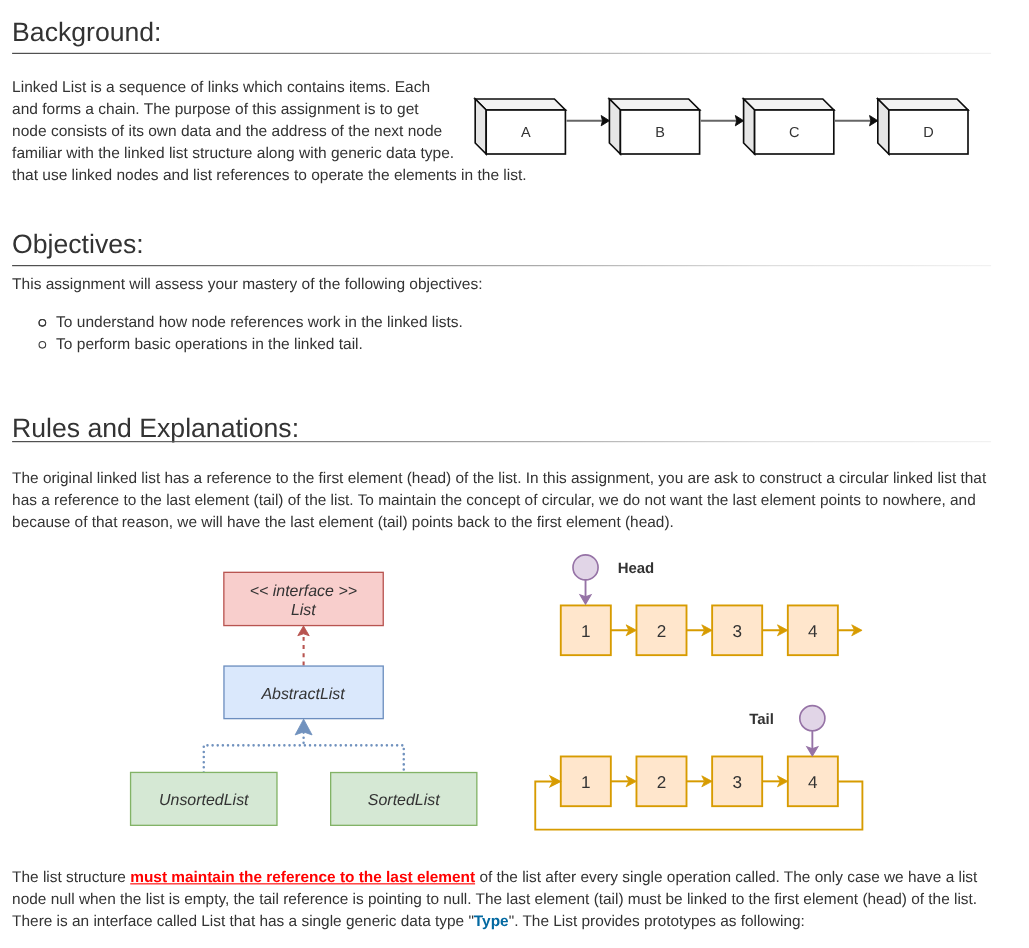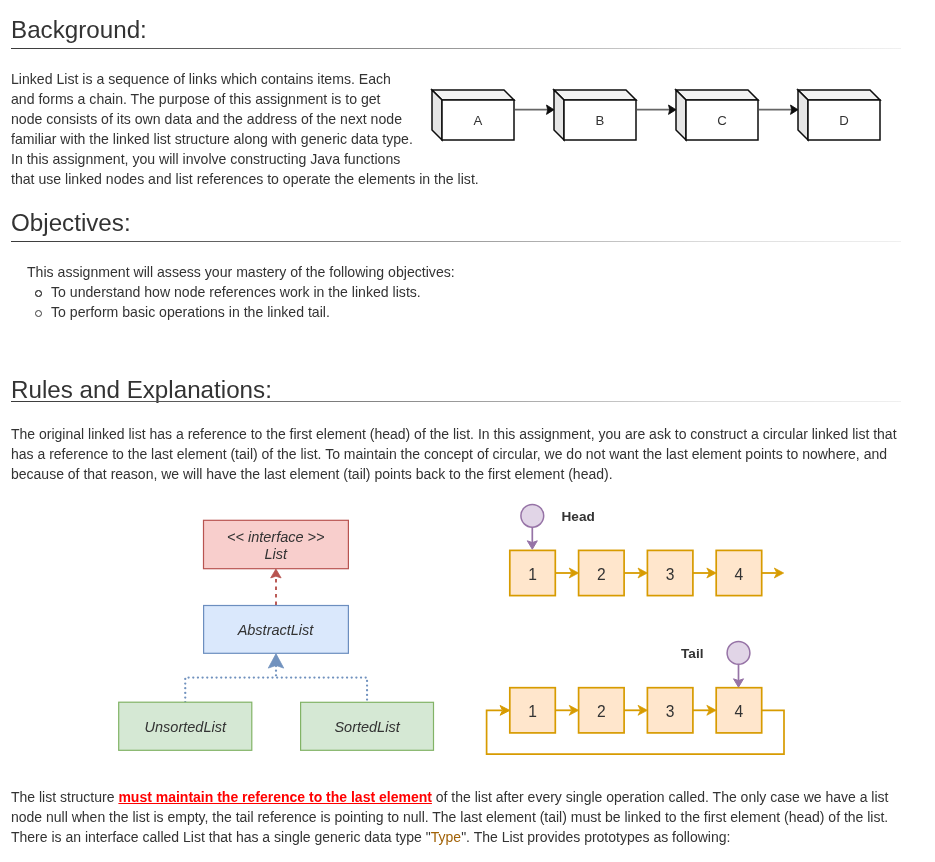--- a/index.html
+++ b/index.html
@@ -25,21 +25,20 @@
 <div class="page">
 
   <h2 class="sec abs" style="left:11px;top:16px;">Background:</h2>
   <div class="rule" style="top:48px;"></div>
 
   <div class="abs" style="left:11px;top:69px;width:620px;">
     <p class="body"><span>Linked List is a sequence of links which contains items. Each</span></p>
     <p class="body"><span>and forms a chain. The purpose of this assignment is to get</span></p>
     <p class="body"><span>node consists of its own data and the address of the next node</span></p>
     <p class="body"><span>familiar with the linked list structure along with generic data type.</span></p>
-    <p class="body"><span>In this assignment, you will involve constructing Java functions</span></p>
     <p class="body" style="white-space:nowrap"><span>that use linked nodes and list references to operate the elements in the list.</span></p>
   </div>
 
   <div class="abs" style="left:425px;top:80px;">
     <svg width="470" height="70" viewBox="0 0 470 70" id="chain-svg">
         <g>
           <path d="M 17 20 L 7 10 L 79 10 L 89 20 Z" fill="#f2f2f2" stroke="#0d0d0d" stroke-width="1.5" stroke-linejoin="miter"></path>
           <path d="M 17 20 L 7 10 L 7 50 L 17 60 Z" fill="#e6e6e6" stroke="#0d0d0d" stroke-width="1.5" stroke-linejoin="miter"></path>
           <rect x="17" y="20" width="72" height="40" fill="#ffffff" stroke="#0d0d0d" stroke-width="1.5"></rect>
           <text x="53" y="44.8" text-anchor="middle" font-family="Liberation Sans, sans-serif" font-size="13.2" fill="#333333">A</text>
@@ -66,21 +65,21 @@
           <path d="M 383 20 L 373 10 L 445 10 L 455 20 Z" fill="#f2f2f2" stroke="#0d0d0d" stroke-width="1.5" stroke-linejoin="miter"></path>
           <path d="M 383 20 L 373 10 L 373 50 L 383 60 Z" fill="#e6e6e6" stroke="#0d0d0d" stroke-width="1.5" stroke-linejoin="miter"></path>
           <rect x="383" y="20" width="72" height="40" fill="#ffffff" stroke="#0d0d0d" stroke-width="1.5"></rect>
           <text x="419" y="44.8" text-anchor="middle" font-family="Liberation Sans, sans-serif" font-size="13.2" fill="#333333">D</text>
         </g>
       </svg>
   </div>
 
   <h2 class="sec abs" style="left:11px;top:209px;">Objectives:</h2>
   <div class="rule" style="top:241px;"></div>
-  <div class="abs" style="left:11px;top:262px;margin-left:16px;">
+  <div class="abs" style="left:11px;top:248px;">
     <p class="body"><span>This assignment will assess your mastery of the following objectives:</span></p>
   </div>
   <div class="abs" style="left:36px;top:282px;">
     <ul class="obj" id="obj-list">
         <li style="padding-left: 15px;"><span class="bullet" style="top: 8px; left: -1px;"></span></li>
         <li style="padding-left: 15px;"><span class="bullet" style="top: 8px; left: -1px;"></span><span>To understand how node references work in the linked lists.</span></li>
         <li style="padding-left: 15px;"><span class="bullet" style="top: 8px; left: -1px;"></span><span>To perform basic operations in the linked tail.</span></li>
       </ul>
   </div>
 
@@ -185,17 +184,17 @@
         <path d="M 39.69999999999999 215.39999999999998 L 30.100000000000023 210.5 L 32.60000000000002 215.39999999999998 L 30.100000000000023 220.29999999999995 Z" fill="#d79b00" stroke="#d79b00" stroke-width="1" stroke-linejoin="miter"></path>
       </svg>
   </div>
 
   <div class="abs" style="left:11px;top:787px;">
     <p class="small" style="white-space:nowrap">
       <span>The list structure </span><span style="color:#ff0000;font-weight:bold;text-decoration:underline">must maintain the reference to the last element</span><span> of the list after every single operation called. The only case we have a list</span>
     </p>
     <p class="small" style="white-space:nowrap"><span>node null when the list is empty, the tail reference is pointing to null. The last element (tail) must be linked to the first element (head) of the list.</span></p>
     <p class="small" style="white-space:nowrap">
-      <span>There is an interface called List that has a single generic data type "</span><span style="color:#a16207;font-weight:normal">Type</span><span>". The List provides prototypes as following:</span>
+      <span>There is an interface called List that has a single generic data type "</span><span style="color:#0369a1;font-weight:bold">Type</span><span>". The List provides prototypes as following:</span>
     </p>
   </div>
 
 </div>
 
 </body></html>

